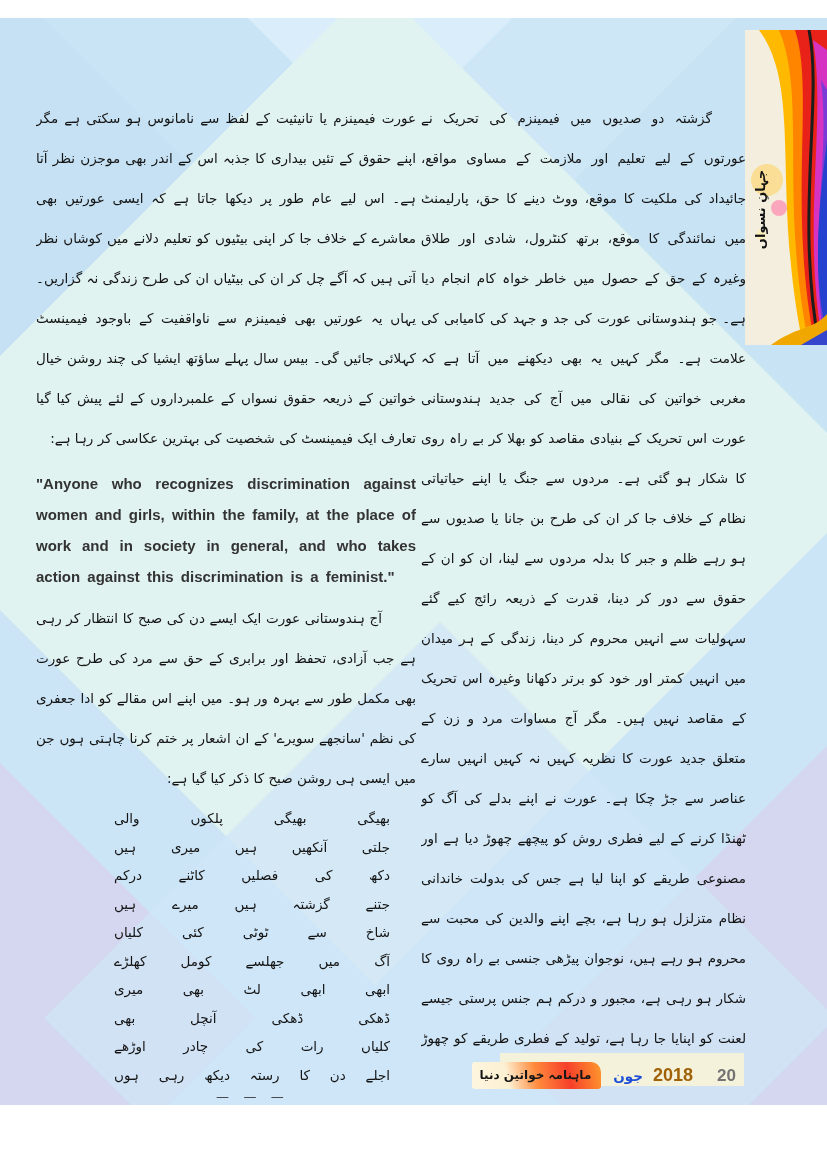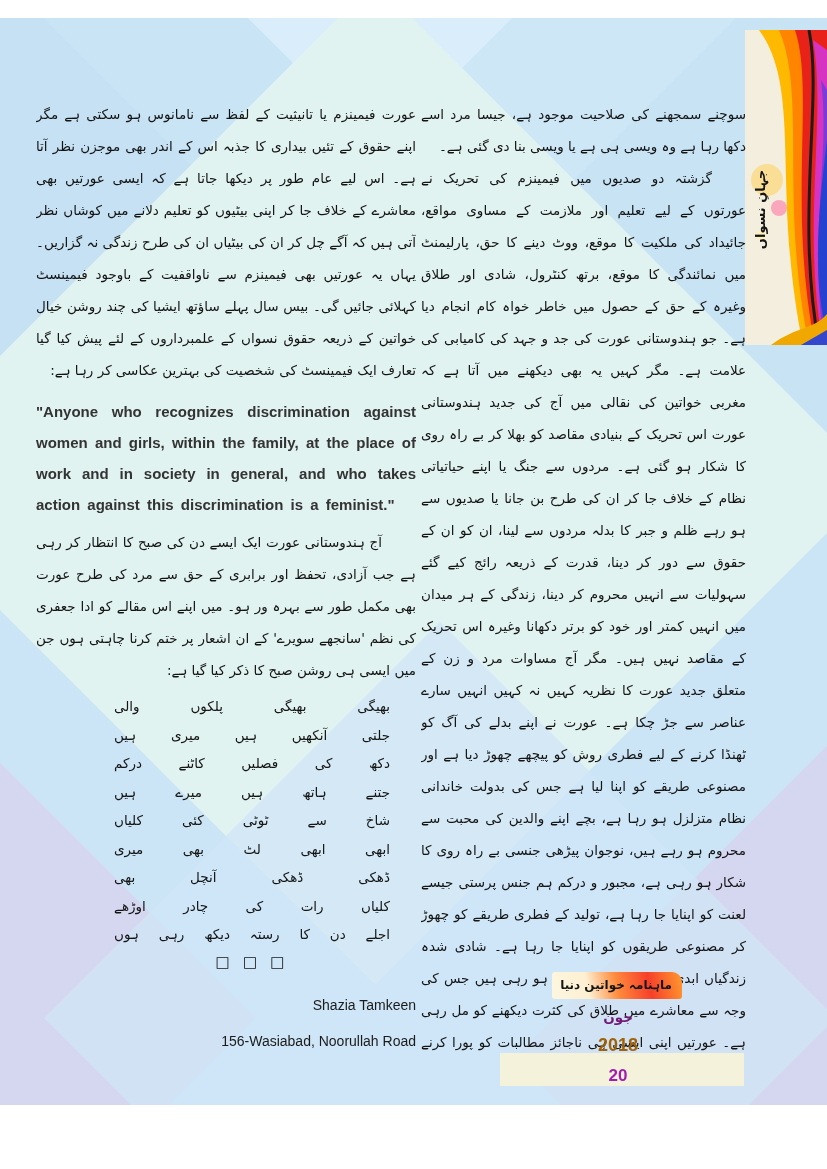--- a/index.html
+++ b/index.html
@@ -30,21 +30,21 @@
     font-size:13px;font-weight:bold;color:#141414;text-align:center;
     direction:rtl;letter-spacing:.5px;
   }
 
   
   .urdu{direction:rtl;color:#141414;}
   .col{position:absolute;top:98px;}
   .col-right{left:421px;width:325px;height:962px;overflow:hidden;}
   .col-left{left:36px;width:380px;height:1000px;overflow:hidden;}
   p.upara{
-    margin:0;font-size:13.5px;line-height:32px;text-align:justify;
+    margin:0;font-size:13.5px;line-height:40px;text-align:justify;
   }
   p.upara.indent{text-indent:34px;}
   .quote-en{
     margin:10px 0 6px 0;font-family:"Liberation Sans",sans-serif;
     font-size:15px;font-weight:bold;color:#333;line-height:31px;
     text-align:justify;word-spacing:3px;direction:ltr;
   }
   .poem{width:276px;margin:6px 26px 0 auto;direction:rtl;}
   .poem-line{
     font-size:13.5px;height:28.5px;line-height:28.5px;
@@ -57,32 +57,32 @@
   }
   .contact{
     margin-top:16px;font-family:"Liberation Sans",sans-serif;
     font-size:14px;font-weight:normal;color:#1b1b1b;line-height:36px;direction:ltr;text-align:right;
   }
   .contact div{white-space:nowrap;}
 
   
   .footer-strip{
     position:absolute;left:500px;top:1053px;width:244px;height:33px;
-    background:#f4f2da;display:flex;flex-direction:column;align-items:center;
+    background:#f4f2da;display:flex;flex-direction:row;align-items:center;
     justify-content:flex-end;gap:10px;padding:12px 8px 0 0;box-sizing:border-box;
   }
   .footer-mag{
     height:27px;line-height:27px;padding:0 10px 0 8px;margin-right:2px;
     background:linear-gradient(78deg,#fdf6e0 0%,#fdf0d2 28%,#ff8a3c 50%,#f6402a 74%,#ff9a2e 100%);
     border-radius:3px 10px 3px 3px;
     font-size:12px;font-weight:bold;color:#161616;direction:rtl;white-space:nowrap;
   }
-  .footer-month{font-size:13.5px;font-weight:bold;color:#701a75;direction:rtl;}
+  .footer-month{font-size:13.5px;font-weight:bold;color:#1d4ed8;direction:rtl;}
   .footer-year{font-family:"Liberation Sans",sans-serif;font-size:18px;font-weight:bold;color:#a16207;}
-  .footer-page{font-family:"Liberation Sans",sans-serif;font-size:17px;font-weight:bold;color:#a21caf;margin-left:0;}
+  .footer-page{font-family:"Liberation Sans",sans-serif;font-size:17px;font-weight:bold;color:#737373;margin-left:14px;}
 </style>
 </head>
 <body>
 
 <div class="page-bg">
   <div class="dm dm1"></div>
   <div class="dm dm2"></div>
   <div class="dm dm3"></div>
   <div class="dm dm4"></div>
   <div class="dm dm5"></div>
@@ -103,38 +103,38 @@
     <circle cx="22" cy="150" r="16" fill="rgba(255,210,90,0.55)"></circle>
     <circle cx="34" cy="178" r="8" fill="rgba(255,120,170,0.6)"></circle>
     <circle cx="16" cy="205" r="5" fill="rgba(255,240,180,0.8)"></circle>
     <path d="M26,315 C52,296 68,300 82,284 L82,315 Z" fill="#f0a800"></path>
     <path d="M56,315 L82,300 L82,315 Z" fill="#3346cc"></path>
   </svg>
   <div class="spine-text urdu">جہانِ نسواں</div>
 </div>
 
 <div class="col col-right urdu">
-  <p class="upara">سوچنے سمجھنے کی صلاحیت موجود ہے، جیسا مرد اسے دکھا رہا ہے وہ ویسی ہی ہے یا ویسی بنا دی گئی ہے۔</p>
   <p class="upara indent">گزشتہ دو صدیوں میں فیمینزم کی تحریک نے عورتوں کے لیے تعلیم اور ملازمت کے مساوی مواقع، جائیداد کی ملکیت کا موقع، ووٹ دینے کا حق، پارلیمنٹ میں نمائندگی کا موقع، برتھ کنٹرول، شادی اور طلاق وغیرہ کے حق کے حصول میں خاطر خواہ کام انجام دیا ہے۔ جو ہندوستانی عورت کی جد و جہد کی کامیابی کی علامت ہے۔ مگر کہیں یہ بھی دیکھنے میں آتا ہے کہ مغربی خواتین کی نقالی میں آج کی جدید ہندوستانی عورت اس تحریک کے بنیادی مقاصد کو بھلا کر بے راہ روی کا شکار ہو گئی ہے۔ مردوں سے جنگ یا اپنے حیاتیاتی نظام کے خلاف جا کر ان کی طرح بن جانا یا صدیوں سے ہو رہے ظلم و جبر کا بدلہ مردوں سے لینا، ان کو ان کے حقوق سے دور کر دینا، قدرت کے ذریعہ رائج کیے گئے سہولیات سے انہیں محروم کر دینا، زندگی کے ہر میدان میں انہیں کمتر اور خود کو برتر دکھانا وغیرہ اس تحریک کے مقاصد نہیں ہیں۔ مگر آج مساوات مرد و زن کے متعلق جدید عورت کا نظریہ کہیں نہ کہیں انہیں سارے عناصر سے جڑ چکا ہے۔ عورت نے اپنے بدلے کی آگ کو ٹھنڈا کرنے کے لیے فطری روش کو پیچھے چھوڑ دیا ہے اور مصنوعی طریقے کو اپنا لیا ہے جس کی بدولت خاندانی نظام متزلزل ہو رہا ہے، بچے اپنے والدین کی محبت سے محروم ہو رہے ہیں، نوجوان پیڑھی جنسی بے راہ روی کا شکار ہو رہی ہے، مجبور و درکم ہم جنس پرستی جیسے لعنت کو اپنایا جا رہا ہے، تولید کے فطری طریقے کو چھوڑ کر مصنوعی طریقوں کو اپنایا جا رہا ہے۔ شادی شدہ زندگیاں ابدی خوشیوں سے محروم ہو رہی ہیں جس کی وجہ سے معاشرے میں طلاق کی کثرت دیکھنے کو مل رہی ہے۔ عورتیں اپنی ایسی ہی ناجائز مطالبات کو پورا کرنے کی دھن میں عقل سے عاری ہو چکی ہیں۔ انہیں احساس بھی نہیں ہے کہ کل ان کا استحصال گھر کے اندر ہو رہا تھا اور آج گھر کے باہر ہو رہا ہے۔ یہ آزادی نہیں ہے سراب کا سا دھوکہ ہے جو اس کے اردگرد دھوئیں کی شکل میں گھیرا بنائے ہوئے ہے۔ جس کے اس پار اسے کچھ نہیں دکھ رہا۔</p>
 
 </div>
 
 <div class="col col-left">
   <p class="upara urdu">عورت فیمینزم یا تانیثیت کے لفظ سے نامانوس ہو سکتی ہے مگر اپنے حقوق کے تئیں بیداری کا جذبہ اس کے اندر بھی موجزن نظر آتا ہے۔ اس لیے عام طور پر دیکھا جاتا ہے کہ ایسی عورتیں بھی معاشرے کے خلاف جا کر اپنی بیٹیوں کو تعلیم دلانے میں کوشاں نظر آتی ہیں کہ آگے چل کر ان کی بیٹیاں ان کی طرح زندگی نہ گزاریں۔ یہاں یہ عورتیں بھی فیمینزم سے ناواقفیت کے باوجود فیمینسٹ کہلائی جائیں گی۔ بیس سال پہلے ساؤتھ ایشیا کی چند روشن خیال خواتین کے ذریعہ حقوق نسواں کے علمبرداروں کے لئے پیش کیا گیا تعارف ایک فیمینسٹ کی شخصیت کی بہترین عکاسی کر رہا ہے:</p>
 
   <p class="quote-en">"Anyone who recognizes discrimination against women and girls, within the family, at the place of work and in society in general, and who takes action against this discrimination is a feminist."</p>
 
   <p class="upara urdu indent">آج ہندوستانی عورت ایک ایسے دن کی صبح کا انتظار کر رہی ہے جب آزادی، تحفظ اور برابری کے حق سے مرد کی طرح عورت بھی مکمل طور سے بہرہ ور ہو۔ میں اپنے اس مقالے کو ادا جعفری کی نظم 'سانجھے سویرے' کے ان اشعار پر ختم کرنا چاہتی ہوں جن میں ایسی ہی روشن صبح کا ذکر کیا گیا ہے:</p>
 
   <div class="poem">
     <div class="poem-line">بھیگی بھیگی پلکوں والی</div>
     <div class="poem-line">جلتی آنکھیں ہیں میری ہیں</div>
     <div class="poem-line">دکھ کی فصلیں کاٹنے درکم</div>
-    <div class="poem-line">جتنے ہاتھ ہیں میرے ہیں</div>
+    <div class="poem-line">جتنے گزشتہ ہیں میرے ہیں</div>
     <div class="poem-line">شاخ سے ٹوٹی کئی کلیاں</div>
+    <div class="poem-line">آگ میں جھلسے کومل کھلڑے</div>
     <div class="poem-line">ابھی ابھی لٹ بھی میری</div>
     <div class="poem-line">ڈھکی ڈھکی آنچل بھی</div>
     <div class="poem-line">کلیاں رات کی چادر اوڑھے</div>
     <div class="poem-line">اجلے دن کا رستہ دیکھ رہی ہوں</div>
     <div class="end-marks">□ □ □</div>
   </div>
 
   <div class="contact">
     <div>Shazia Tamkeen</div>
     <div>156-Wasiabad, Noorullah Road</div>

